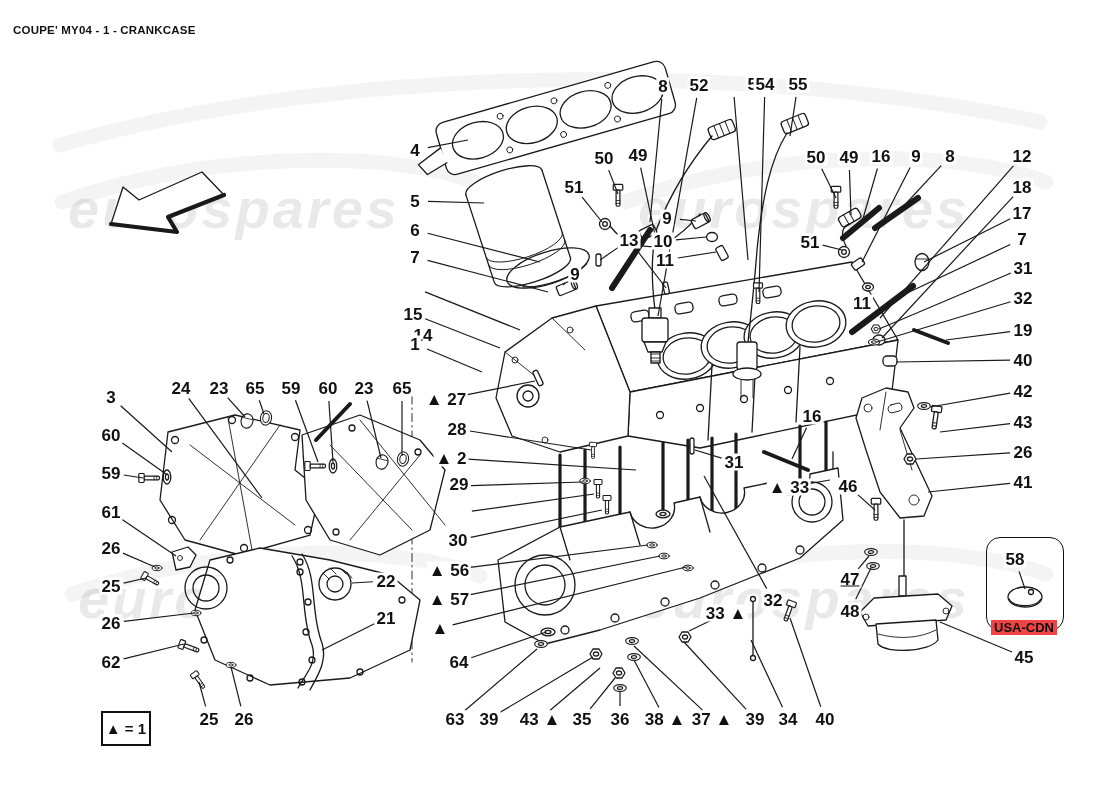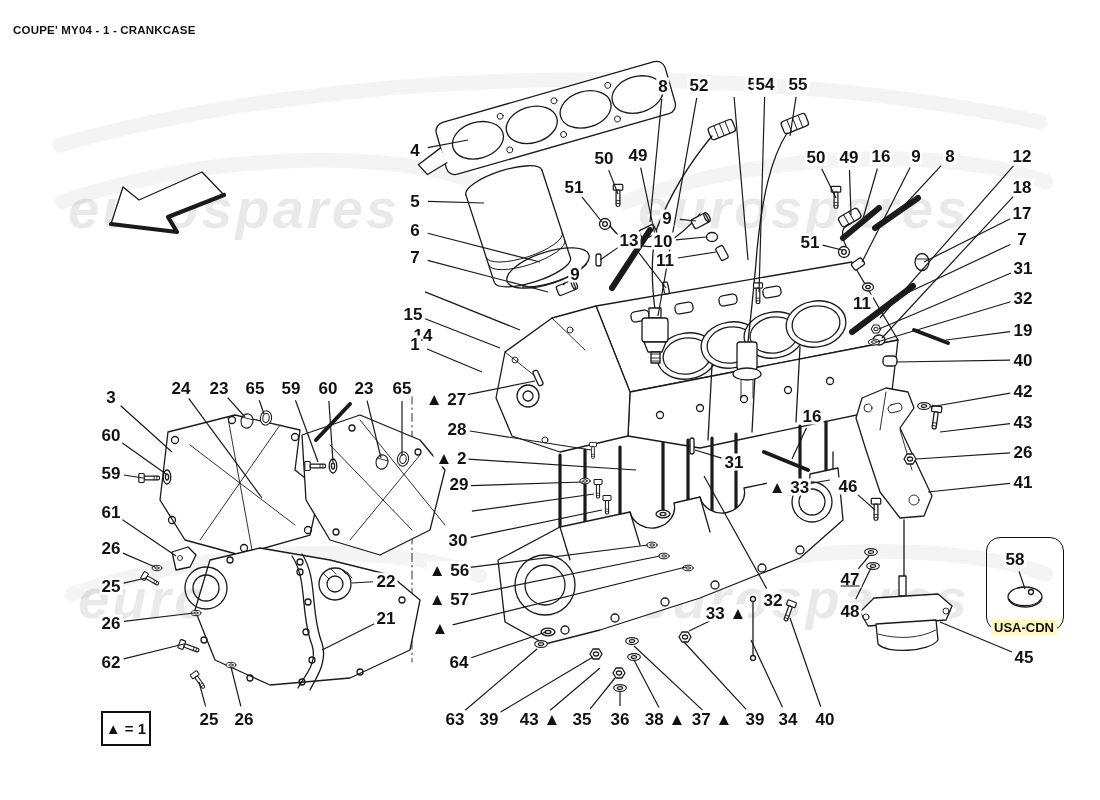--- a/index.html
+++ b/index.html
@@ -21,21 +21,21 @@
   .callout{position:absolute;transform:translate(-50%,-50%);font-weight:bold;font-size:17px;
            line-height:1;color:#111;background:#fff;padding:0 2px;white-space:nowrap;}
   #title{position:absolute;left:13px;top:24px;font-weight:bold;font-size:11.5px;color:#111;
          letter-spacing:.2px;}
   #legend-box{position:absolute;left:101px;top:711px;width:46px;height:31px;border:2px solid #111;
          display:flex;align-items:center;justify-content:center;font-weight:bold;font-size:15px;color:#111;background:#fff;}
   #usa-box{position:absolute;left:986px;top:537px;width:76px;height:92px;border:1.6px solid #111;
          border-radius:14px;background:transparent;}
   #usa-label{position:absolute;left:986px;top:620px;width:76px;text-align:center;font-weight:bold;
          font-size:13px;color:#111;}
-  #usa-label span{background:#fef9c3;padding:0 3px;}
+  #usa-label span{background:#ef4444;padding:0 3px;}
 </style>
 </head>
 <body>
 
 <div id="stage">
 
   <div class="wm" style="left:68px;top:176px;">eurospares</div>
   <div class="wm" style="left:638px;top:176px;">eurospares</div>
   <div class="wm" style="left:78px;top:566px;">eurospares</div>
   <div class="wm" style="left:638px;top:566px;">eurospares</div>

